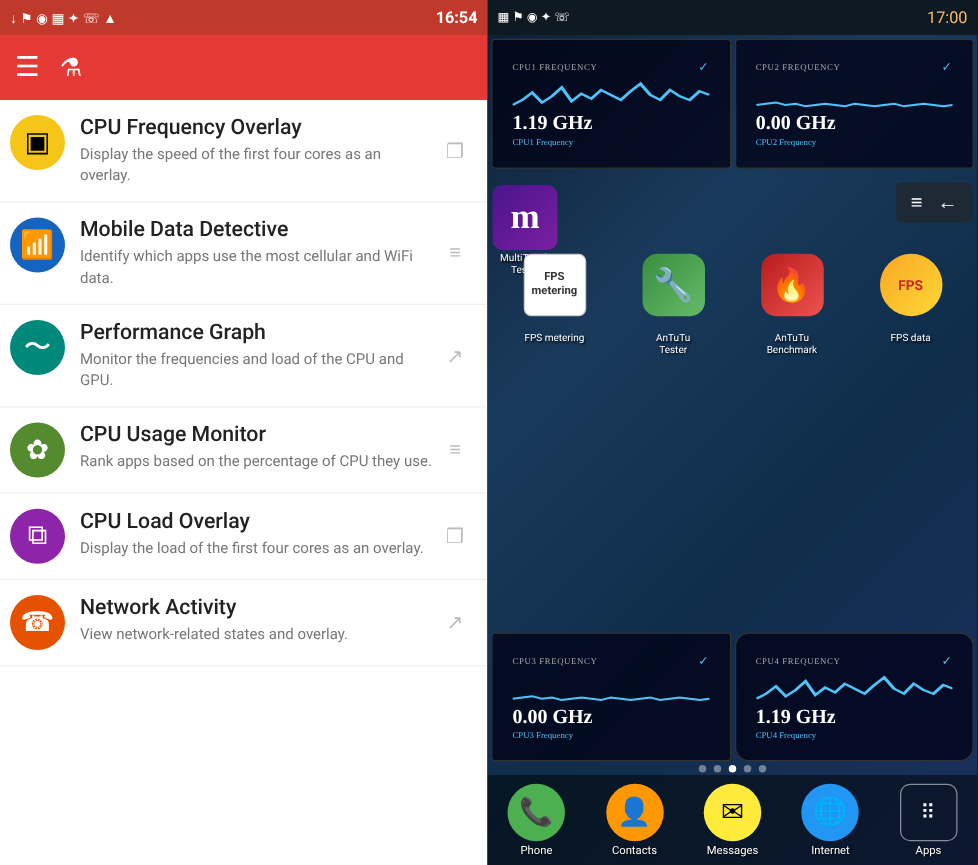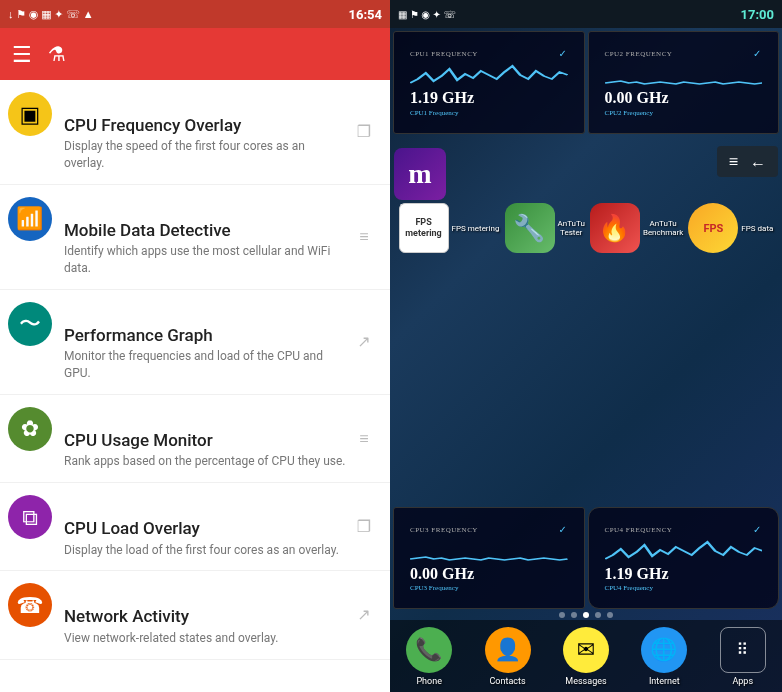--- a/index.html
+++ b/index.html
@@ -14,21 +14,21 @@
 
     .toolbar { height: 52px; background: #e53935; display: flex; align-items: center; padding: 0 12px; gap: 16px; }
     .toolbar .menu-icon { color: #fff; font-size: 22px; cursor: pointer; }
     .toolbar .title { color: #fff; font-size: 20px; font-weight: 500; flex: 1; }
     .toolbar .flask-icon { color: #fff; font-size: 20px; }
 
     .menu-list { flex: 1; overflow-y: auto; }
     .menu-item { display: flex; align-items: flex-start; padding: 12px 8px; border-bottom: 1px solid #f0f0f0; position: relative; }
     .menu-item-icon { width: 44px; height: 44px; border-radius: 50%; display: flex; align-items: center; justify-content: center; flex-shrink: 0; margin-right: 12px; }
     .menu-item-text { flex: 1; }
-    .menu-item-title { font-size: 17px; font-weight: 500; color: #222; line-height: 1.2; margin-bottom: 3px; margin-top: 23px; }
+    .menu-item-title { font-size: 17px; font-weight: 500; color: #222; line-height: 1.2; margin-bottom: 3px; }
     .menu-item-desc { font-size: 12px; color: #777; line-height: 1.4; }
     .menu-item-action { width: 36px; display: flex; align-items: center; justify-content: center; color: #bbb; font-size: 18px; align-self: center; }
 
     
     .icon-yellow { background: #f5c518; }
     .icon-blue { background: #1565c0; }
     .icon-teal { background: #00897b; }
     .icon-green { background: #558b2f; }
     .icon-purple { background: #8e24aa; }
     .icon-orange { background: #e65100; }
@@ -36,21 +36,21 @@
     
     .right-panel { width: 392px; height: 692px; display: flex; flex-direction: column; background: #1a2a3a; position: relative; overflow: hidden; }
 
     .status-bar-right { height: 28px; background: rgba(0,0,0,0.4); display: flex; align-items: center; justify-content: space-between; padding: 0 8px; z-index: 10; }
     .status-icons-right { display: flex; align-items: center; gap: 3px; }
 
     .phone-wallpaper { flex: 1; position: relative; overflow: hidden; background: linear-gradient(135deg, #0d2137 0%, #1a3a5c 30%, #0f2d4a 60%, #1a3060 100%); }
     .cpu-widget { flex: 1; background: rgba(0,0,20,0.75); border: 1px solid #333; border-radius: 3px; padding: 16px; position: relative; font-family: Liberation Serif, serif; }
     .cpu-widget-title { font-size: 8px; color: #aaa; text-transform: uppercase; letter-spacing: 0.5px; display: flex; justify-content: space-between; align-items: center; }
     .cpu-value { font-size: 18px; font-weight: bold; color: #fff; margin: 2px 0; }
-    .app-icon-item { display: flex; flex-direction: row; align-items: center; gap: 3px; }
+    .app-icon-item { display: flex; flex-direction: column; align-items: center; gap: 13px; }
 
     
     .multitouch-area { position: absolute; top: 95px; left: 4px; display: flex; flex-direction: column; align-items: center; gap: 2px; }
     .multitouch-icon { width: 52px; height: 52px; background: linear-gradient(135deg, #4a148c, #7b1fa2); border-radius: 8px; display: flex; align-items: center; justify-content: center; font-size: 24px; color: #fff; }
 
     
     .popup-overlay { position: absolute; top: 95px; right: 4px; background: rgba(30,40,50,0.92); border-radius: 4px; padding: 6px 12px; display: flex; gap: 12px; align-items: center; }
 
     
     .dots-indicator { position: absolute; bottom: 74px; left: 0; right: 0; display: flex; justify-content: center; gap: 6px; align-items: center; }
@@ -157,21 +157,21 @@
 
   </div>
 </div>
 
 <div class="right-panel">
 
   <div class="status-bar-right">
     <div class="status-icons-right">
       <span style="color:#fff; font-size:10px;">▦ ⚑ ◉ ✦ ☏</span>
     </div>
-    <span style="color:#5eead4;font-size:13px;font-weight:bold;">17:00</span>
+    <span style="color:#fdba74;font-size:13px;font-weight:normal;">17:00</span>
   </div>
 
   <div class="phone-wallpaper">
 
     <div style="display:flex; gap:3px; padding:3px; position:absolute; top:0; left:0; right:0;">
 
       <div class="cpu-widget" style="flex:1;">
         <div class="cpu-widget-title">
           <span style="color:#aaa; font-size:7px;">CPU1 FREQUENCY</span>
           <span style="color:#4fc3f7; font-size:10px;">✓</span>

